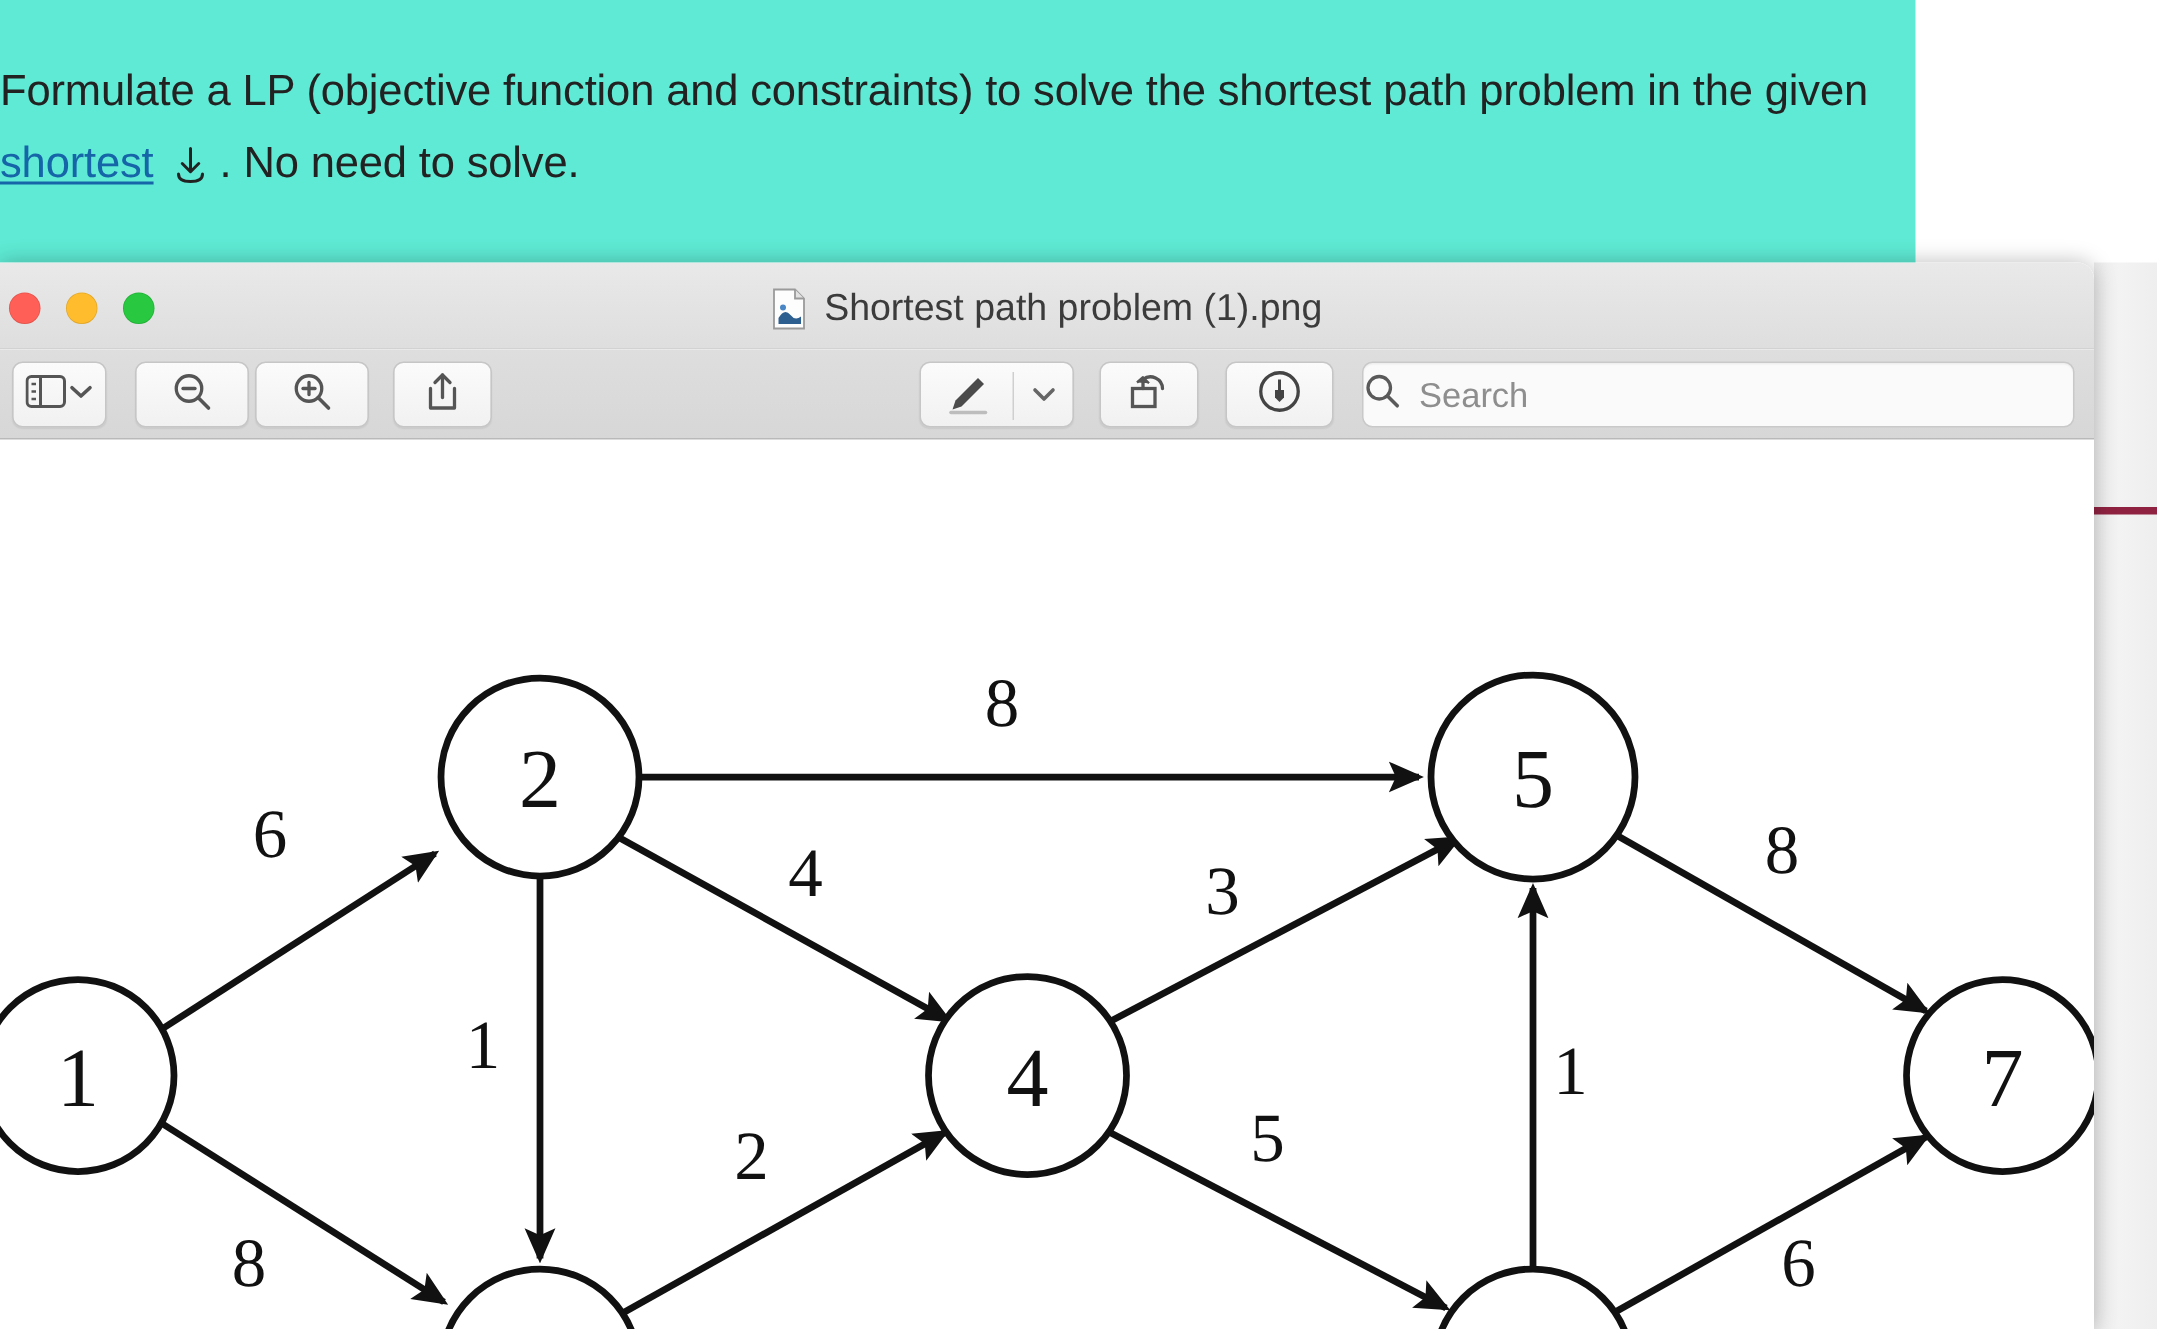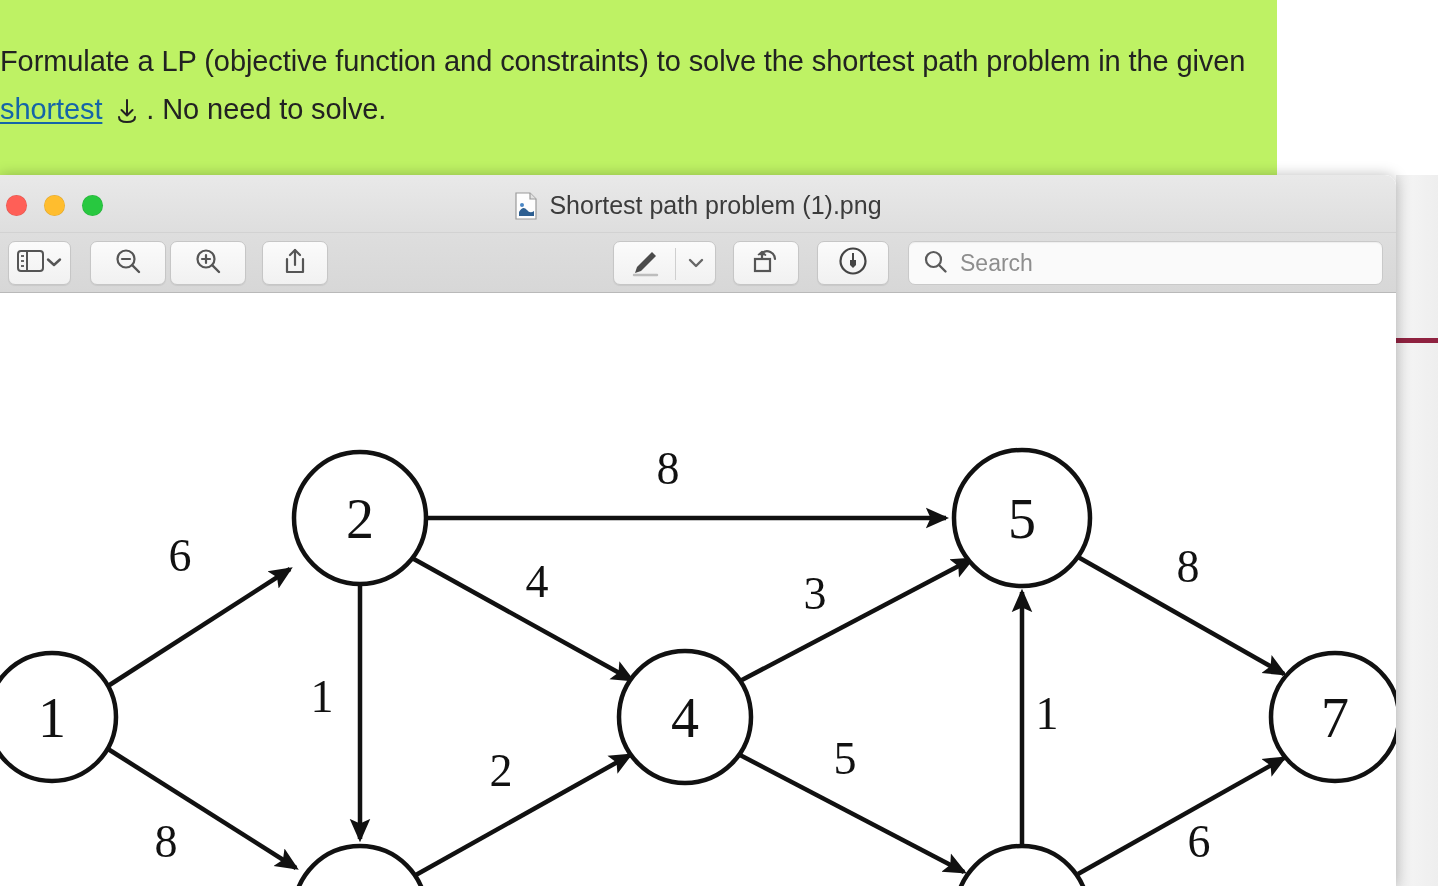--- a/index.html
+++ b/index.html
@@ -4,21 +4,21 @@
 <style>
   * { box-sizing: border-box; }
   html, body {
     margin: 0; padding: 0;
     width: 1438px; height: 886px;
     overflow: hidden;
     background: #ffffff;
     font-family: "Liberation Sans", sans-serif;
   }
 
-  #root { position: relative; width: 1277px; height: 886px; background: #bef264; }
+  #root { position: relative; width: 1277px; height: 886px; background: #5eead4; }
 
   
   .page-text {
     position: absolute;
     left: 0; top: 0;
     width: 1438px;
     padding: 0 4px;
     font-size: 29px;
     line-height: 47px;
     color: #222222;
@@ -126,21 +126,21 @@
   .tb-markup .chev-slot { position: absolute; left: 62px; top: 0; width: 40px; height: 42px;
     display:flex; align-items:center; justify-content:center; }
 
   .searchfield {
     position: absolute; left: 908px; top: 8px;
     width: 475px; height: 44px;
     background: #fafafa;
     border: 1px solid #c9c9c9;
     border-radius: 7px;
     display: flex; align-items: center;
-    padding-left: 14px; gap: 12px;
+    padding-left: 0; gap: 12px;
     box-shadow: inset 0 1px 1px rgba(0,0,0,0.05);
   }
   .search-placeholder {
     font-size: 23px;
     color: #8e8e8e;
     font-family: "Liberation Sans", sans-serif;
   }
 
   
   .canvas {

